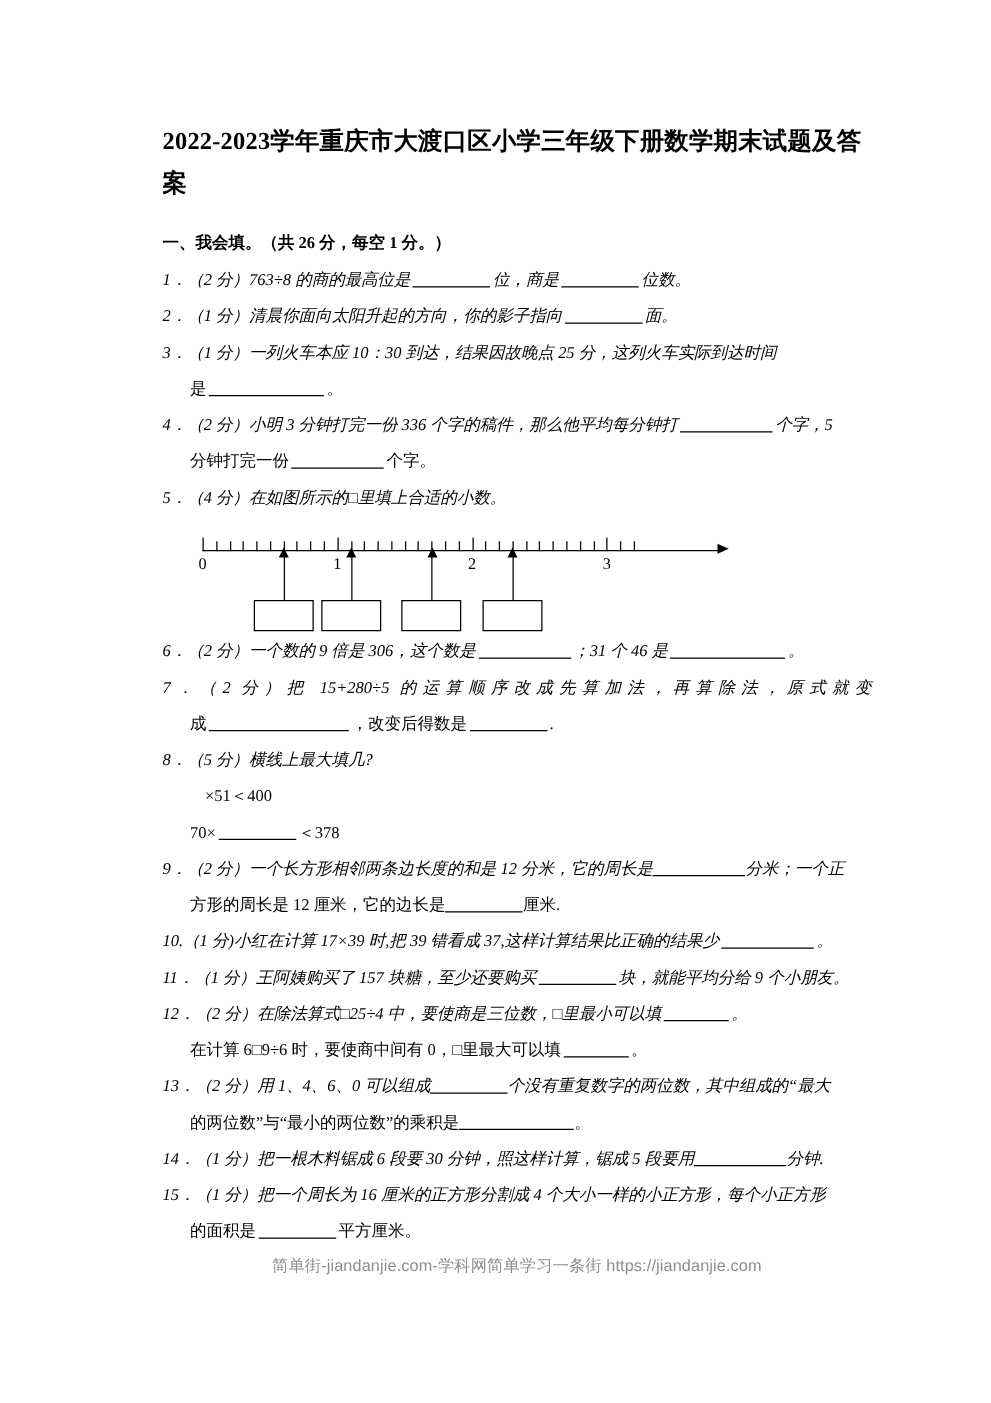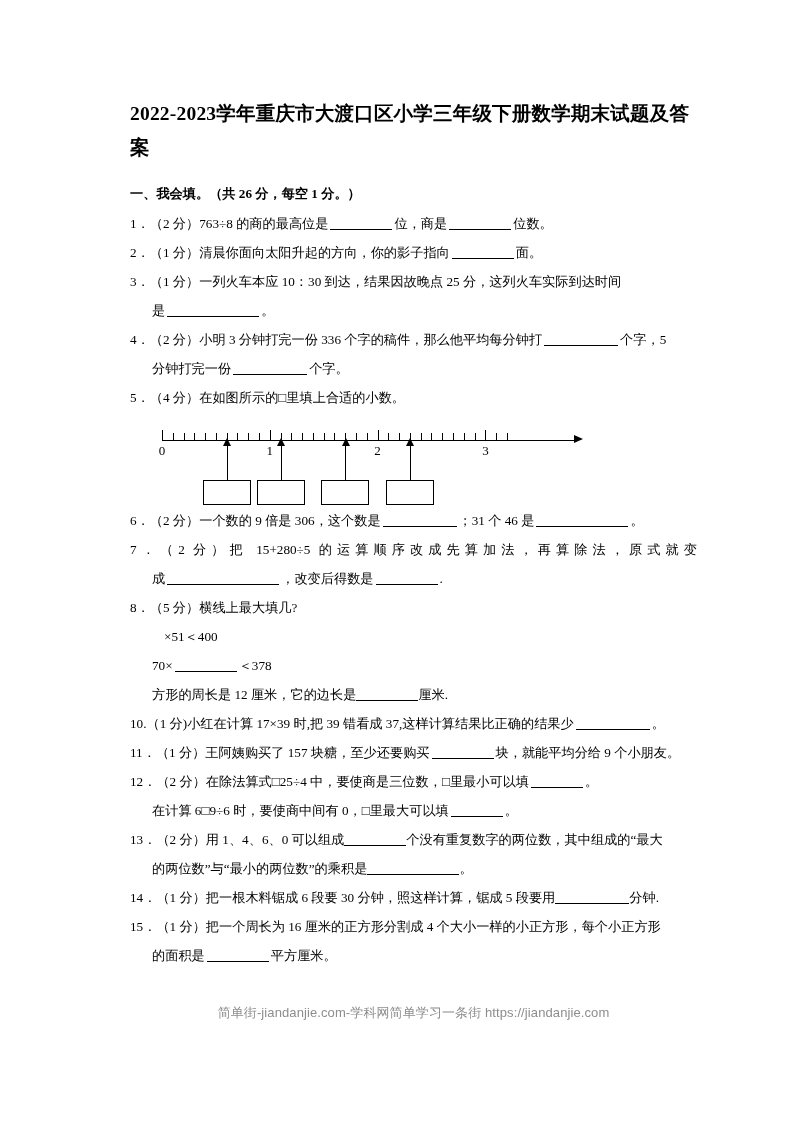--- a/index.html
+++ b/index.html
@@ -51,20 +51,21 @@
 
   
   .q {
     font-size: 13.2px;
     line-height: 29px;
     margin: 0;
   }
   .q-line {
     display: block;
     white-space: normal;
+    font-style: italic;
   }
   .q-indent {
     display: block;
     padding-left: 22px;
   }
   .justify-both {
     text-align: justify;
     text-align-last: justify;
   }
 
@@ -257,20 +258,21 @@
       <span class="q-indent"><span>成</span><span class="blank b-xxl"></span><span>，改变后得数是</span><span class="blank b-md"></span><span>.</span></span>
     </div>
 
     <div class="q">
       <span class="q-line">8．（5 分）横线上最大填几?</span>
       <span class="q-indent" style="padding-left:34px;"><span>×51＜400</span></span>
       <span class="q-indent" style="padding-left:22px;"><span>70×</span><span class="blank b-md"></span><span>＜378</span></span>
     </div>
 
     <div class="q">
+      <span class="q-line"><span>9．（2 分）一个长方形相邻两条边长度的和是 12 分米，它的周长是</span><span class="blank b-lg" style="margin:0;"></span><span>分米；一个正</span></span>
       <span class="q-indent"><span>方形的周长是 12 厘米，它的边长是</span><span class="blank b-md" style="margin:0;"></span><span>厘米.</span></span>
     </div>
 
     <div class="q">
       <span class="q-line"><span>10.（1 分)小红在计算 17×39 时,把 39 错看成 37,这样计算结果比正确的结果少</span><span class="blank b-lg"></span><span>。</span></span>
     </div>
 
     <div class="q">
       <span class="q-line"><span>11．（1 分）王阿姨购买了 157 块糖，至少还要购买</span><span class="blank b-md"></span><span>块，就能平均分给 9 个小朋友。</span></span>
     </div>

